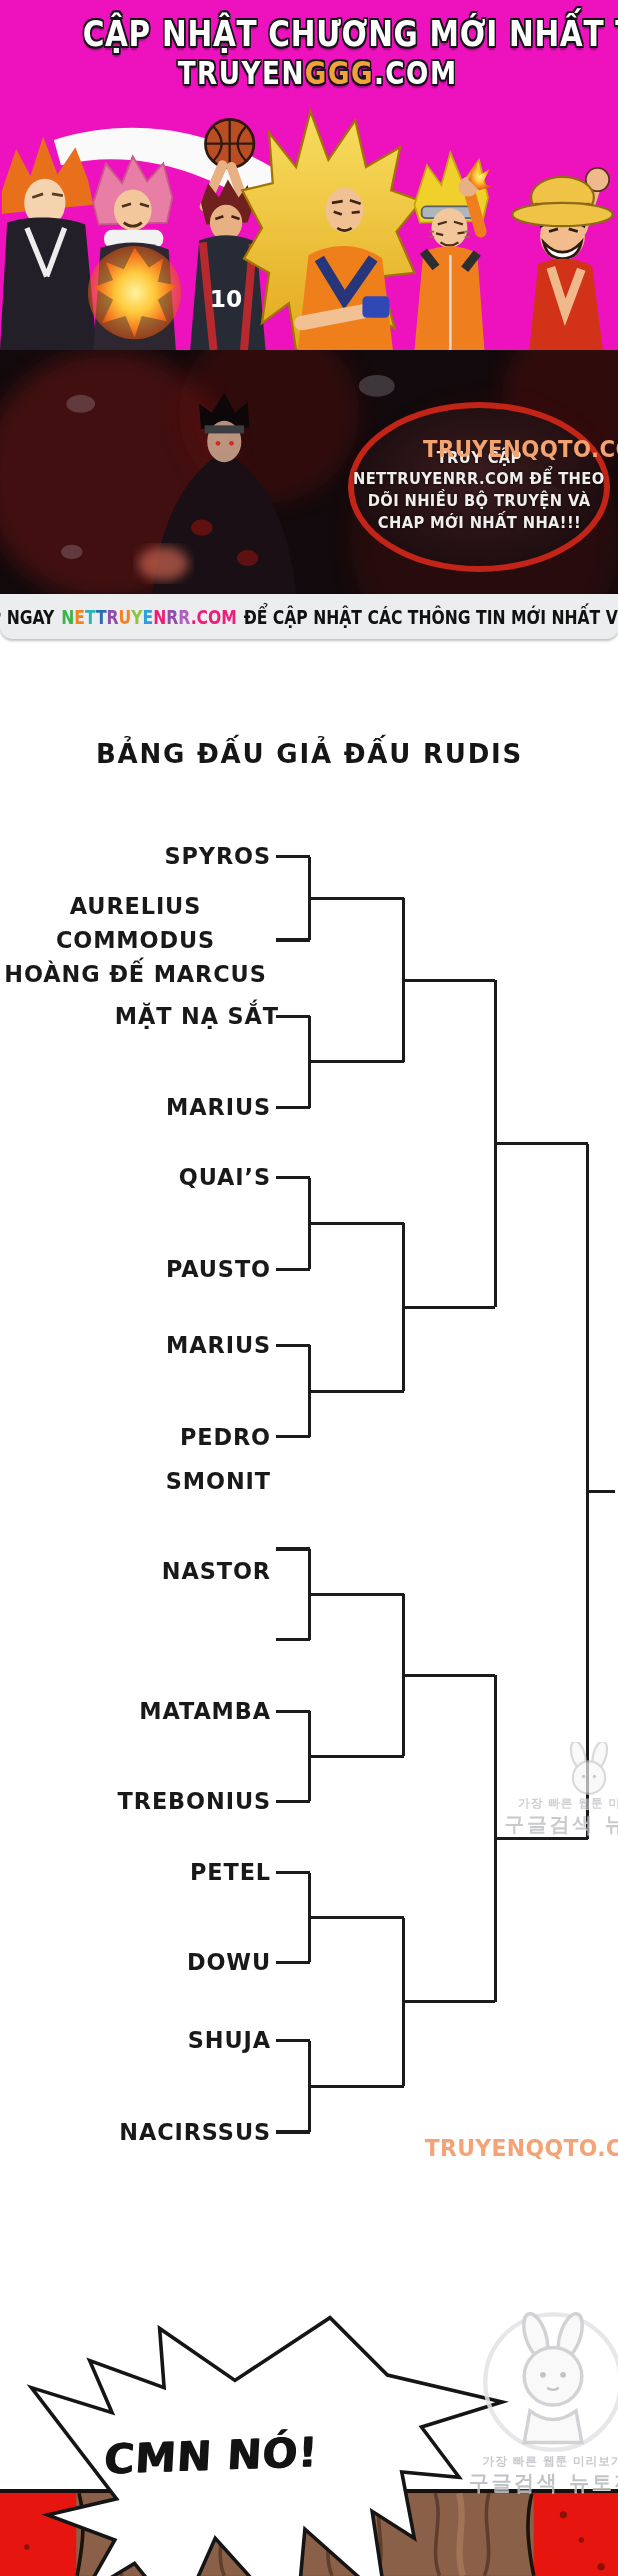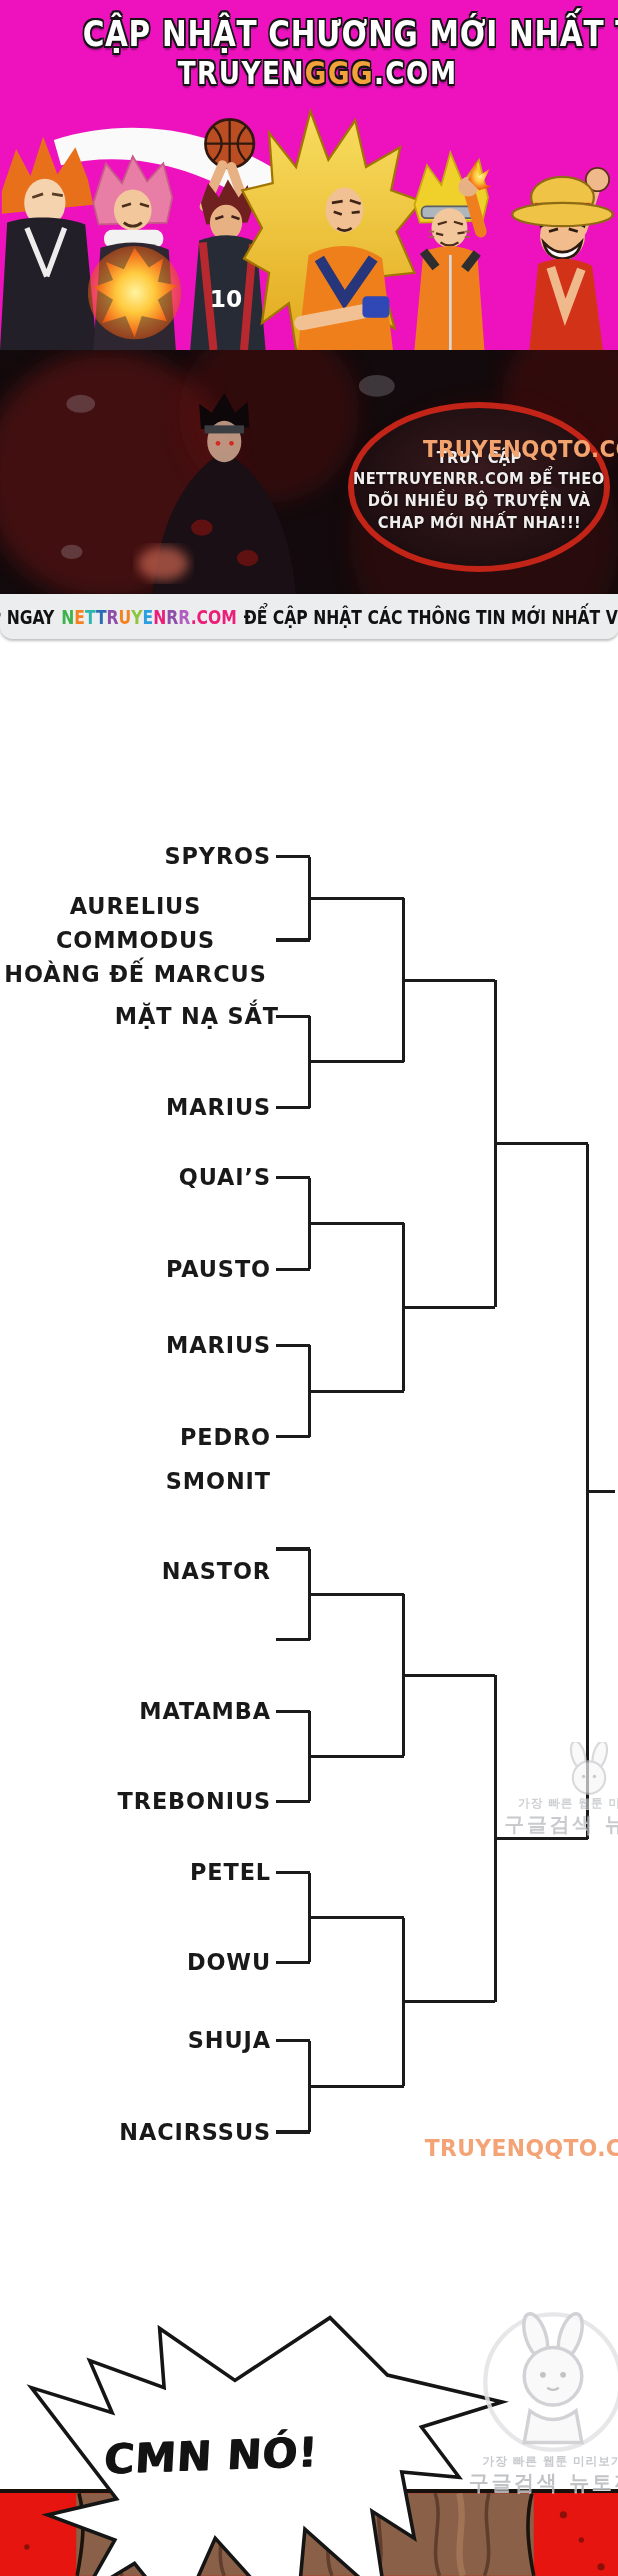--- a/index.html
+++ b/index.html
@@ -204,20 +204,21 @@
     </div>
     <div id="ad-wm" class="abs orange-wm">TRUYENQQTO.COM</div>
   </div>
 
   <div id="info-strip" class="abs">
     <div id="strip-inner">
       <span class="seg">TRUY CẬP NGAY </span><span id="brand-letters"><span style="color: rgb(60, 180, 74);">N</span><span style="color: rgb(245, 130, 32);">E</span><span style="color: rgb(43, 181, 176);">T</span><span style="color: rgb(43, 108, 181);">T</span><span style="color: rgb(142, 79, 168);">R</span><span style="color: rgb(245, 130, 32);">U</span><span style="color: rgb(140, 198, 63);">Y</span><span style="color: rgb(43, 159, 224);">E</span><span style="color: rgb(236, 30, 121);">N</span><span style="color: rgb(142, 79, 168);">R</span><span style="color: rgb(176, 95, 192);">R</span></span><span id="brand-dotcom" style="color: rgb(236, 30, 121);">.COM</span><span class="seg"> ĐỂ CẬP NHẬT CÁC THÔNG TIN MỚI NHẤT VỀ TRUYỆN</span>
     </div>
   </div>
 
+  <div id="bracket-title" class="abs">BẢNG ĐẤU GIẢ ĐẤU RUDIS</div>
   <svg id="bracket-lines" class="abs" viewBox="0 0 690 2872" shape-rendering="crispEdges">
       <line x1="308" y1="955" x2="345" y2="955" stroke="#1b1b1b" stroke-width="3.4"></line>
       <line x1="308" y1="1048" x2="345" y2="1048" stroke="#1b1b1b" stroke-width="3.4"></line>
       <line x1="345" y1="955" x2="345" y2="1048" stroke="#1b1b1b" stroke-width="3.4"></line>
       <line x1="345" y1="1001.5" x2="450" y2="1001.5" stroke="#1b1b1b" stroke-width="3.4"></line>
       <line x1="308" y1="1133" x2="345" y2="1133" stroke="#1b1b1b" stroke-width="3.4"></line>
       <line x1="308" y1="1235" x2="345" y2="1235" stroke="#1b1b1b" stroke-width="3.4"></line>
       <line x1="345" y1="1133" x2="345" y2="1235" stroke="#1b1b1b" stroke-width="3.4"></line>
       <line x1="345" y1="1184" x2="450" y2="1184" stroke="#1b1b1b" stroke-width="3.4"></line>
       <line x1="308" y1="1313" x2="345" y2="1313" stroke="#1b1b1b" stroke-width="3.4"></line>

